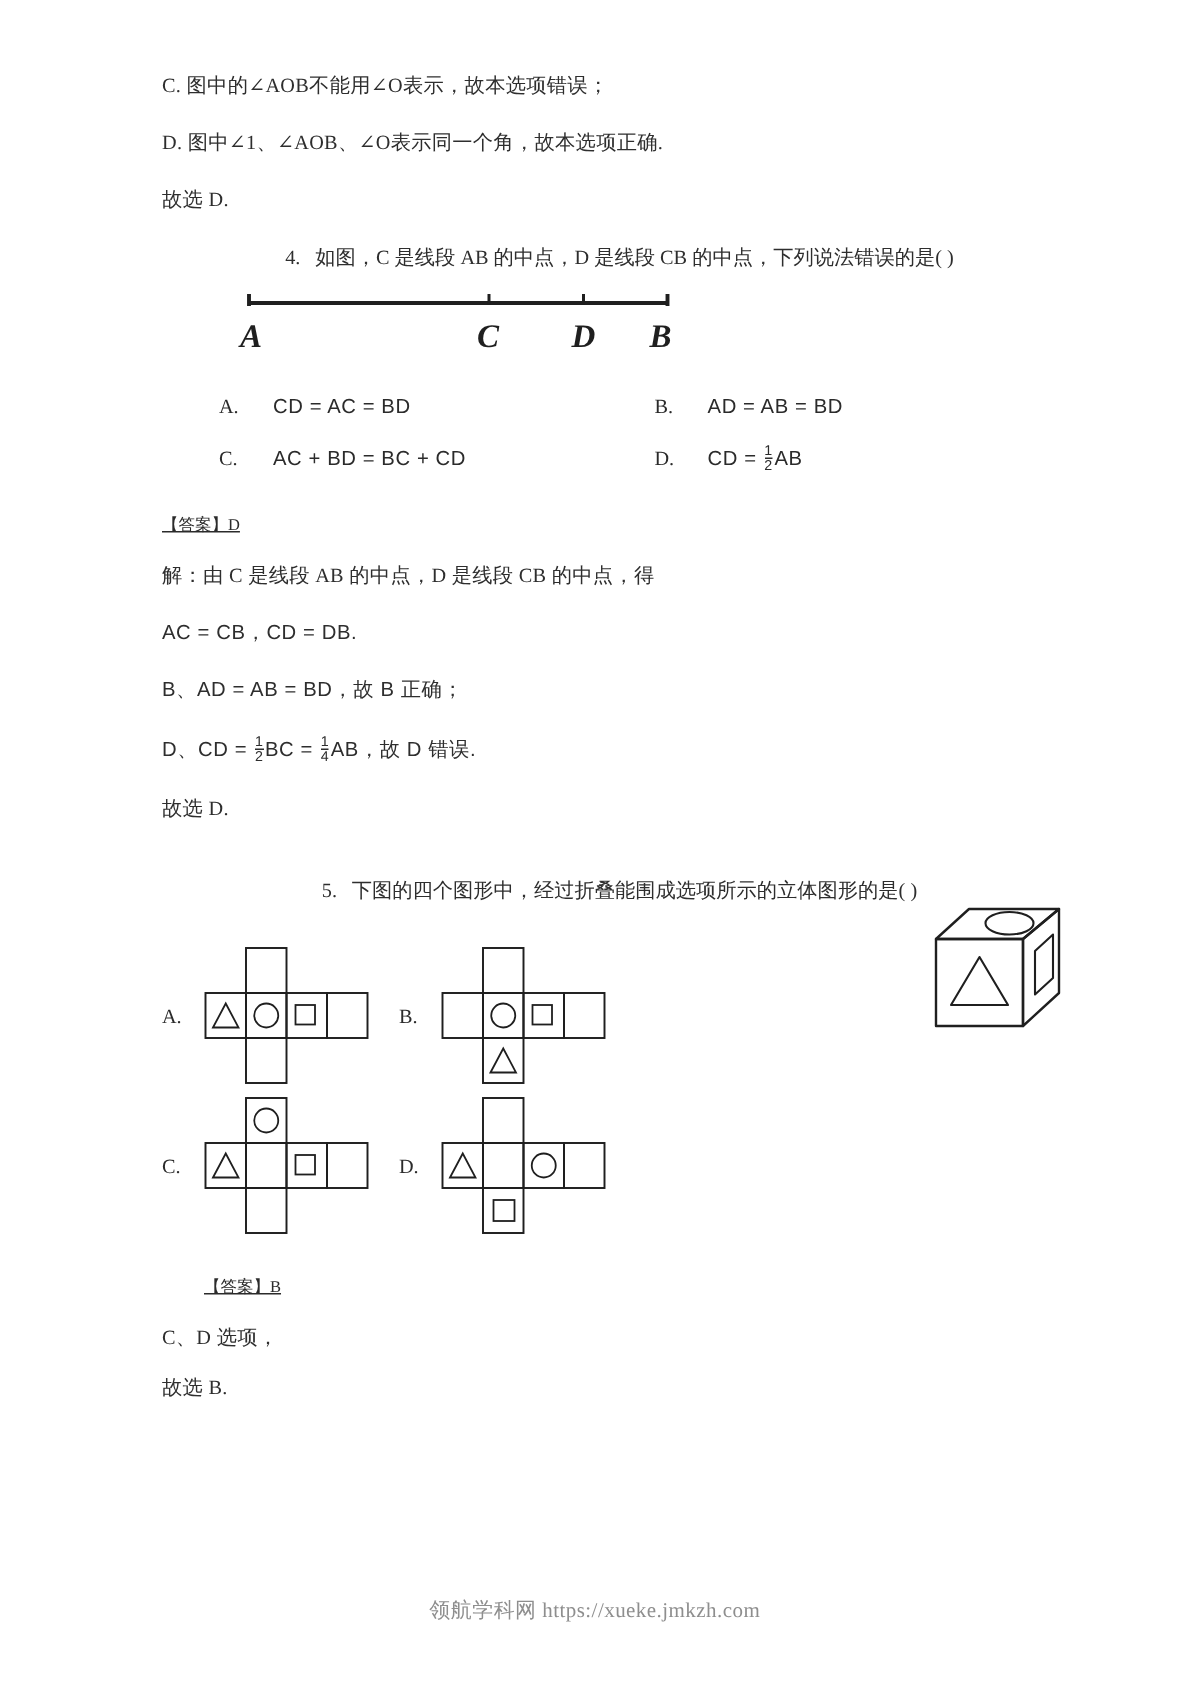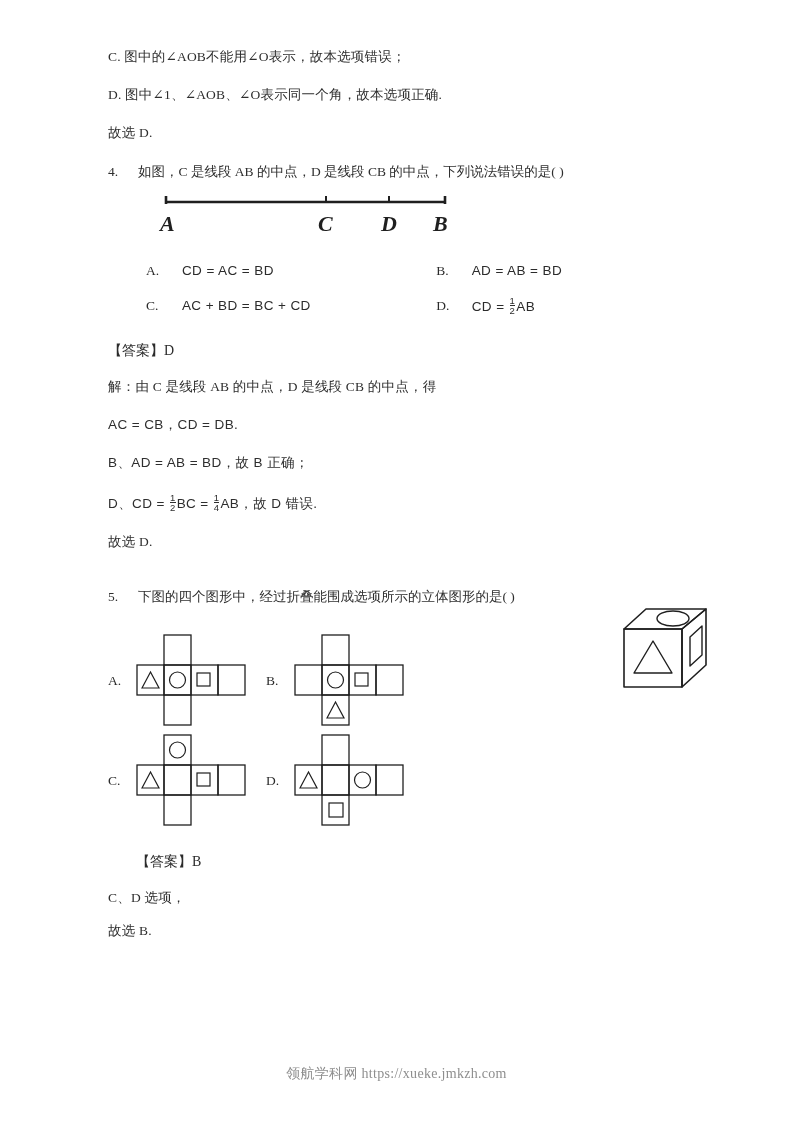--- a/index.html
+++ b/index.html
@@ -37,35 +37,37 @@
     letter-spacing: 0.2px;
     color: #2e2e2e;
   }
   .para.small-gap { margin-bottom: 15px; }
 
   .qline {
     font-size: 13.5px;
     line-height: 1.4;
     margin: 0 0 6px 0;
     color: #2e2e2e;
+    text-align: center;
   }
   .qnum {
     display: inline-block;
     width: 30px;
   }
 
   .mathline {
     font-family: Liberation Sans, sans-serif;
     font-size: 13.5px;
     letter-spacing: 0.4px;
   }
 
   .answer-tag {
-    font-size: 14px;
+    font-size: 11px;
     margin: 0 0 18px 0;
+    text-decoration: underline;
   }
 
   
   .frac {
     display: inline-block;
     vertical-align: -0.38em;
     text-align: center;
     font-size: 9.5px;
     line-height: 1.02;
     margin: 0 1px;

